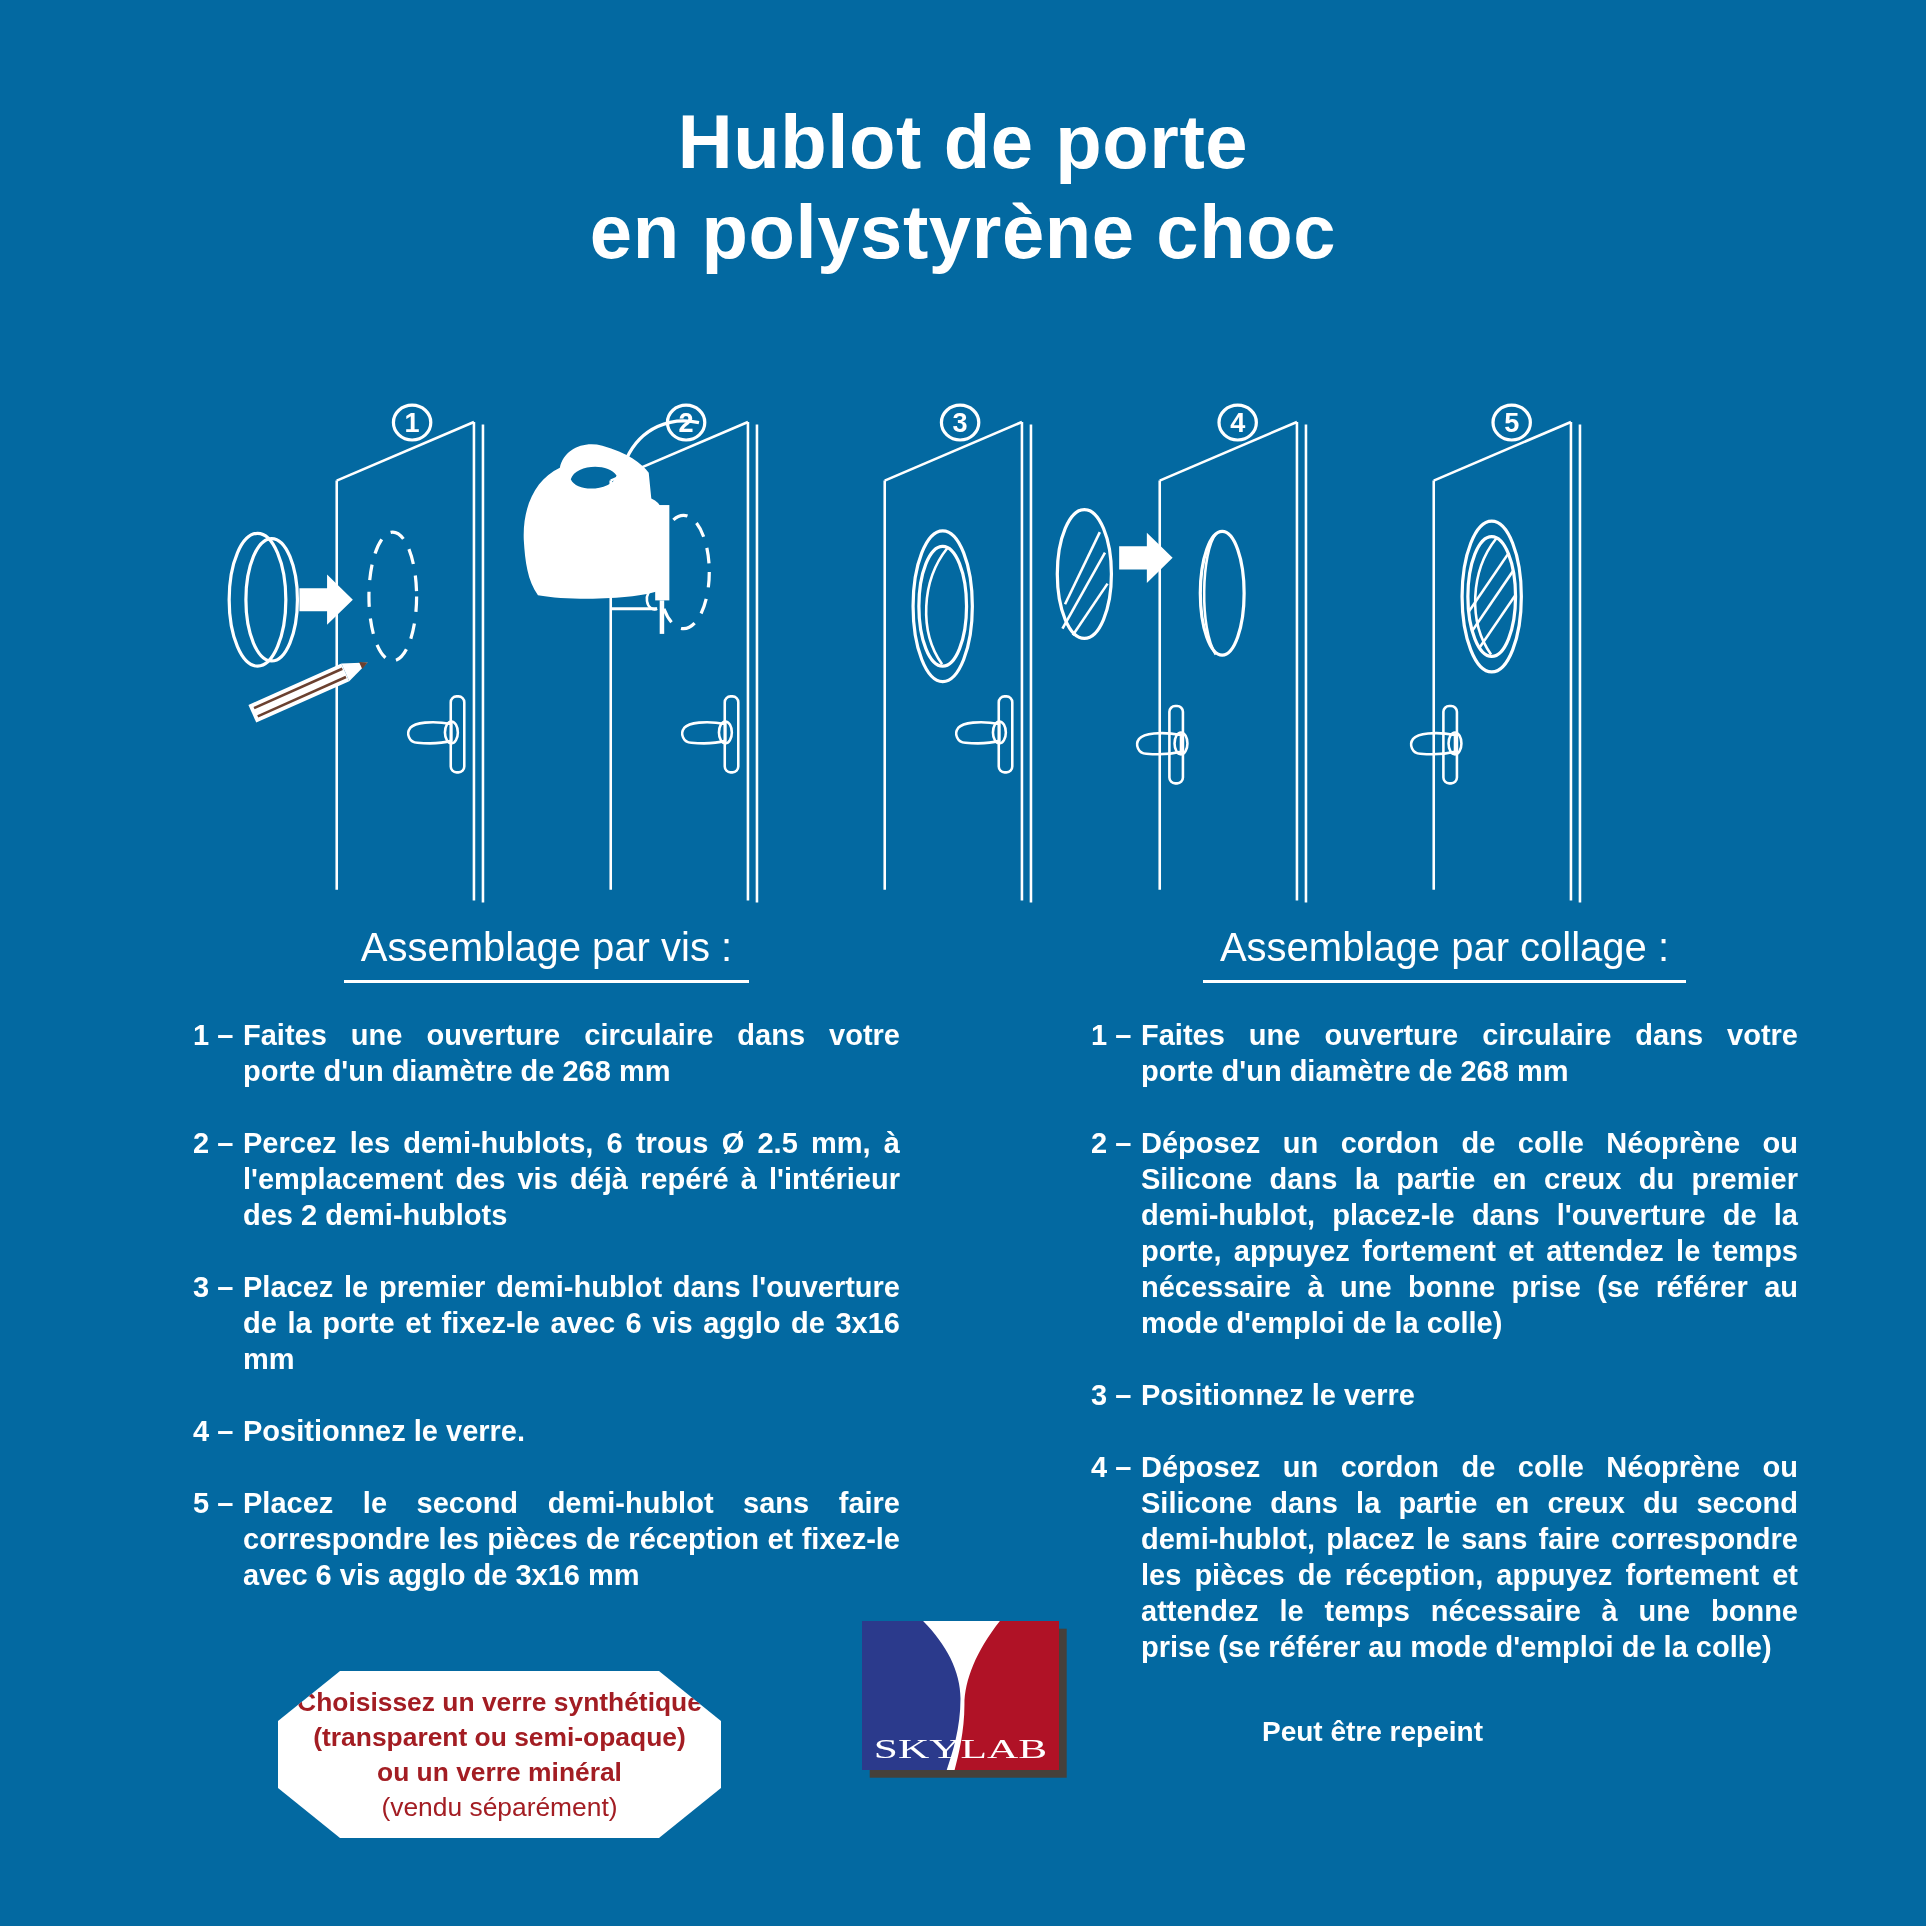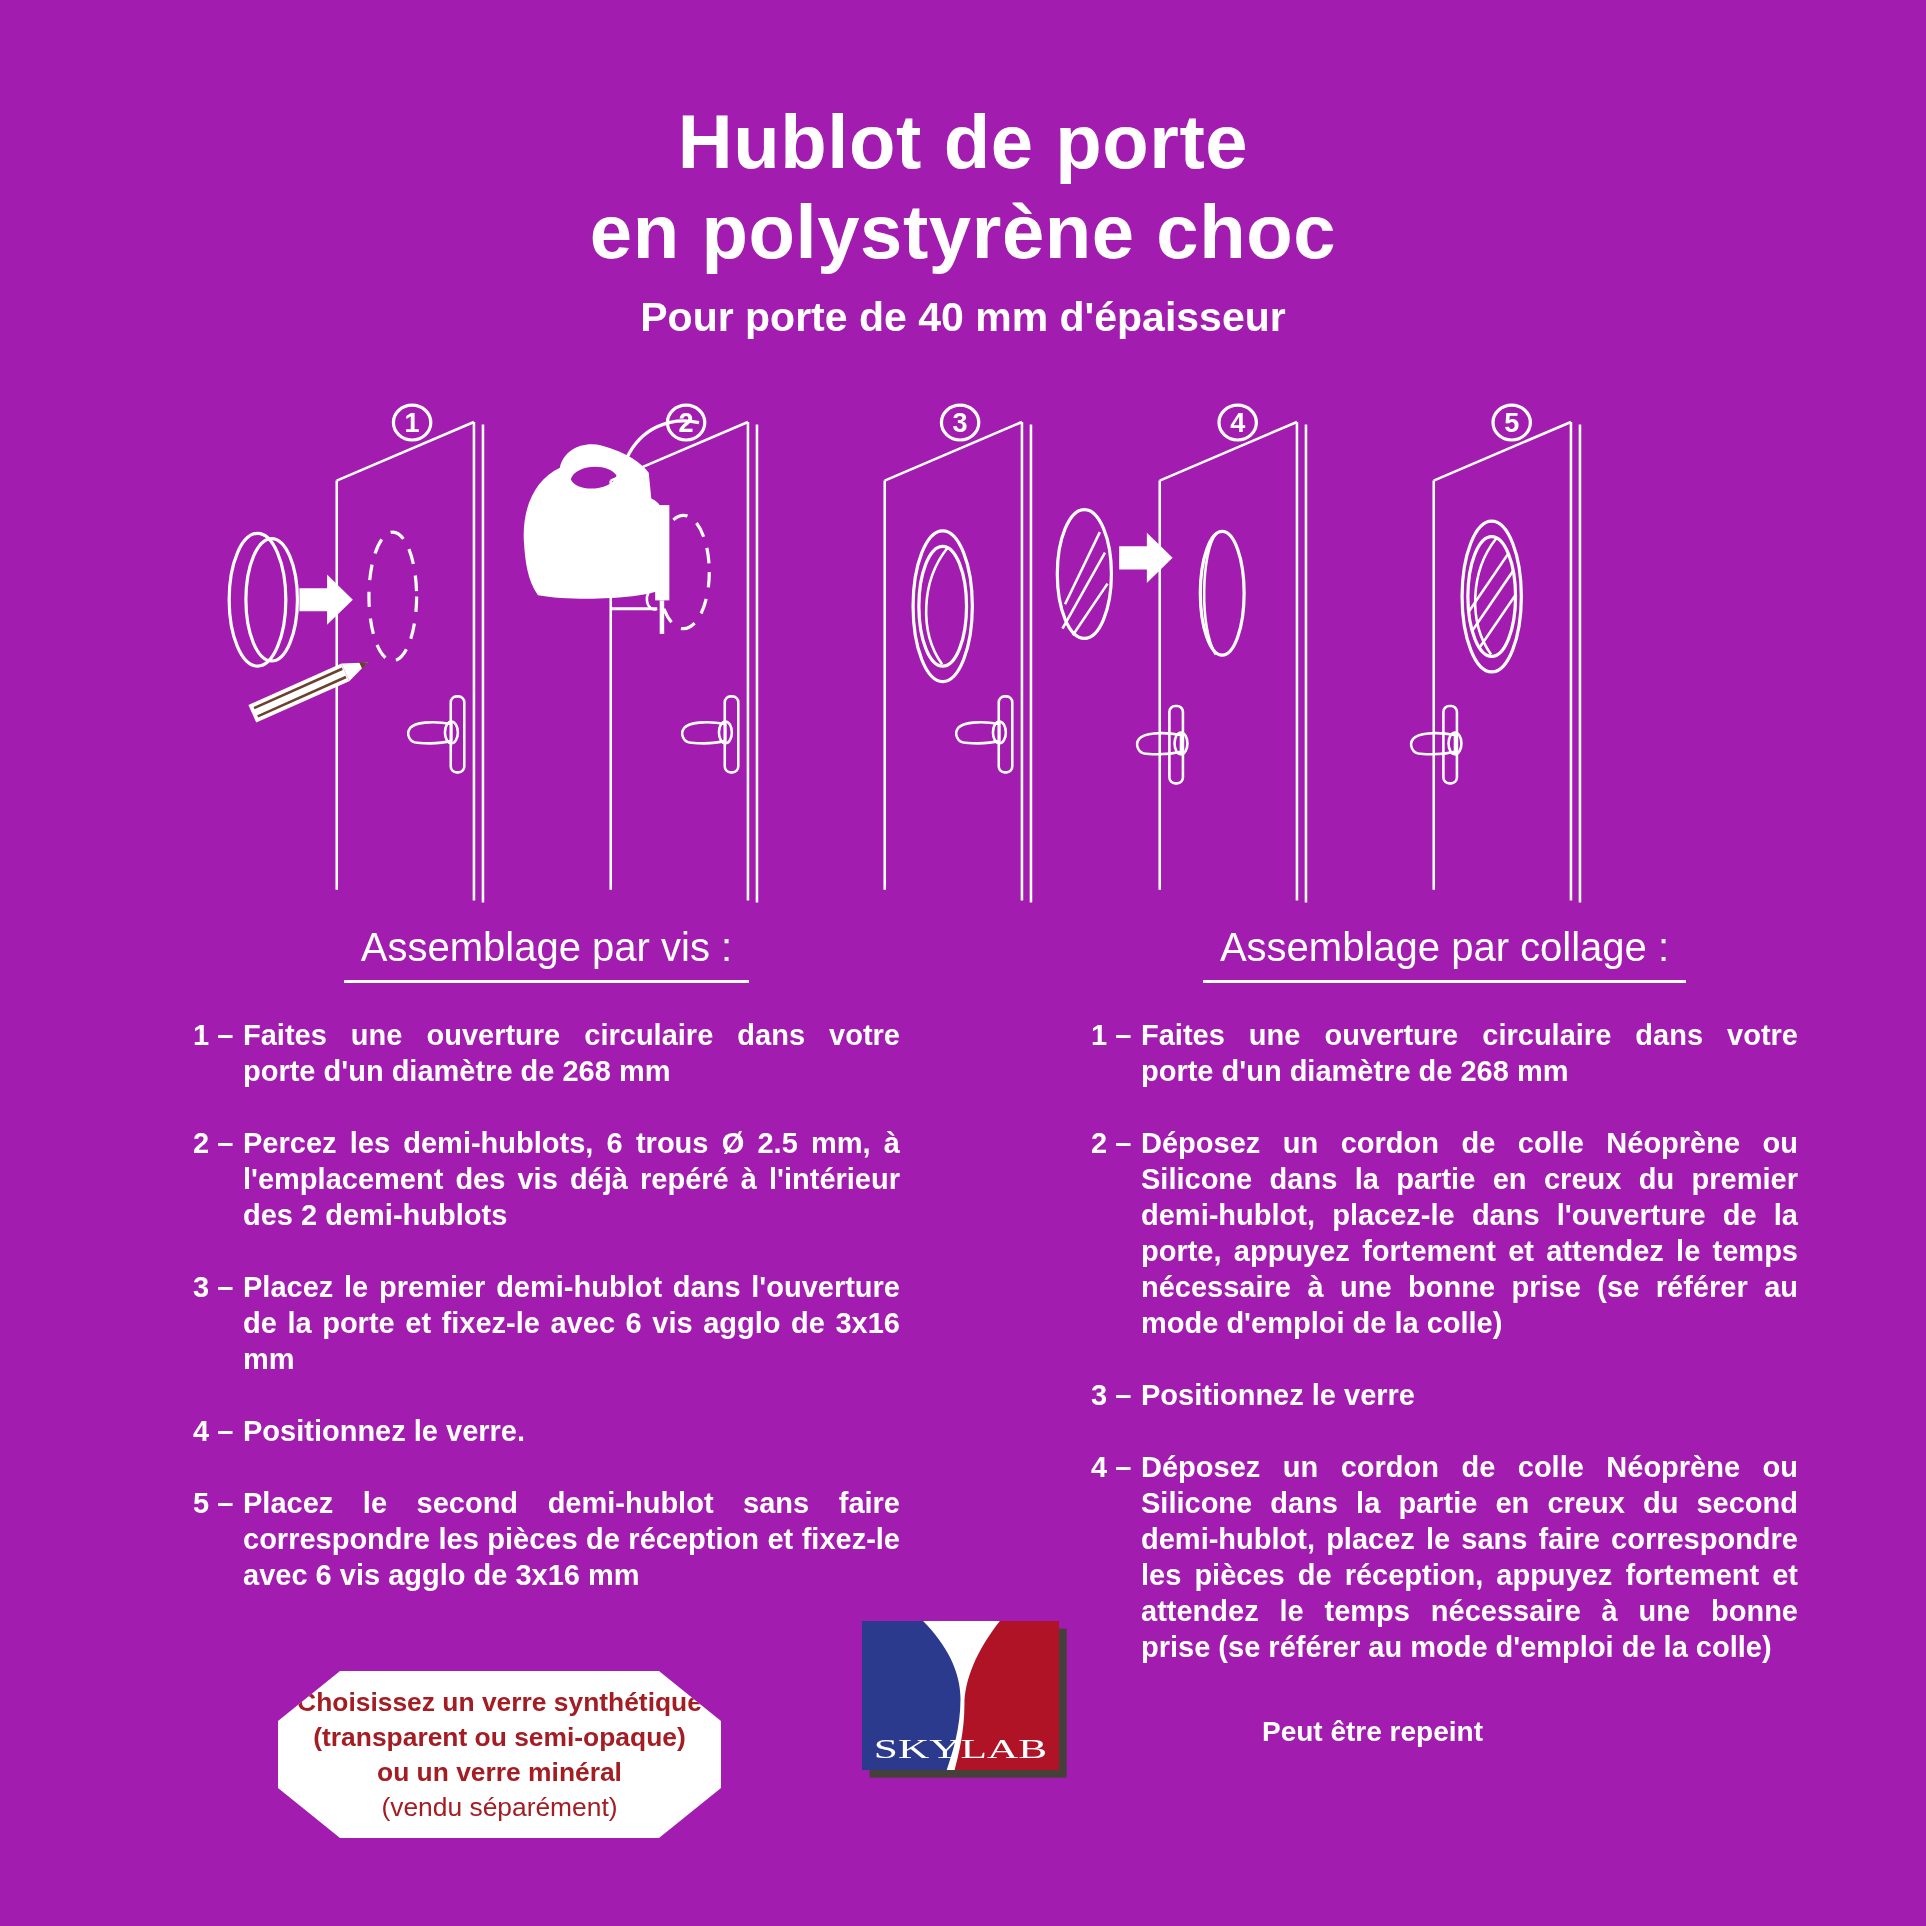--- a/index.html
+++ b/index.html
@@ -3,21 +3,21 @@
 <meta charset="utf-8">
 <style>
   html,body{margin:0;padding:0;}
   body{
     width:1926px;height:1926px;
     background:#978d83;
     font-family:"Liberation Sans","DejaVu Sans",sans-serif;
     position:relative;overflow:hidden;
     -webkit-font-smoothing:antialiased;
   }
-  .poster{position:absolute;inset:0;background:#a21caf;}
+  .poster{position:absolute;inset:0;background:#0369a1;}
 
   
   .header{position:absolute;top:97px;left:0;right:0;text-align:center;color:#fff;}
   .title{font-size:76px;font-weight:700;line-height:90px;letter-spacing:0.6px;}
   .subtitle{font-size:41px;font-weight:700;margin-top:17px;}
   .notice{font-size:37px;font-weight:400;margin-top:10.3px;letter-spacing:0.6px;}
 
   
   .diagram{position:absolute;top:403px;width:277px;height:503px;}
   .d1{left:224px;} .d2{left:498px;} .d3{left:772px;} .d4{left:1047px;} .d5{left:1321px;}
@@ -63,21 +63,20 @@
 </head>
 <body>
 
 <div class="poster">
 
   <div class="header">
     <div class="title">
       <div>Hublot de porte</div>
       <div>en polystyrène choc</div>
     </div>
-    <div class="subtitle">Pour porte de 40 mm d'épaisseur</div>
   </div>
 
   <svg class="diagram d1" viewBox="0 0 430 780">
     <g>
       <ellipse class="numc" cx="292" cy="30" rx="29" ry="27"></ellipse>
       <text class="numt" x="292" y="45">1</text>
     </g>
     <g>
       <line class="ln" x1="175" y1="120" x2="175" y2="755"></line>
       <line class="ln" x1="175" y1="120" x2="388" y2="29"></line>

